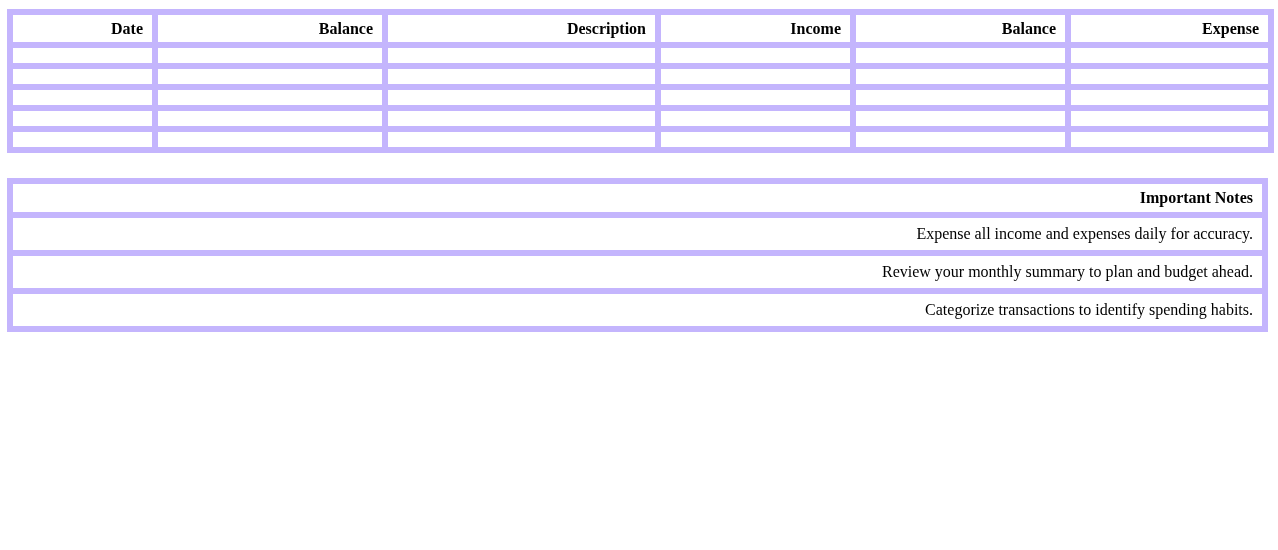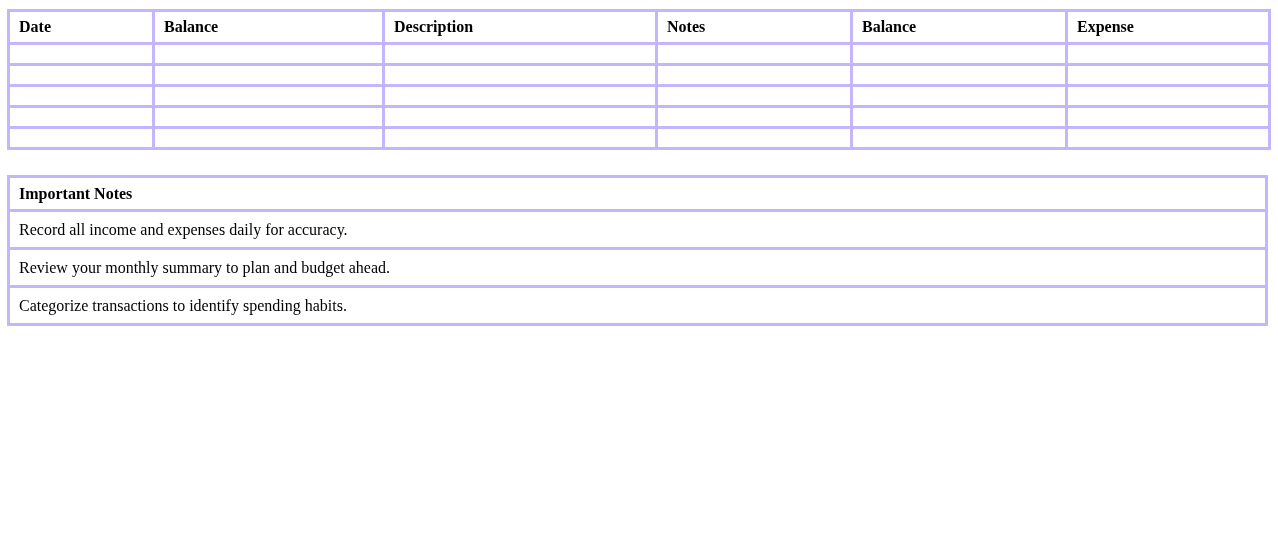--- a/index.html
+++ b/index.html
@@ -15,25 +15,25 @@
     box-sizing: border-box;
     padding: 9px 10px 0 7px;
     overflow: hidden;
   }
   table {
     border-collapse: collapse;
     table-layout: fixed;
     width: 1261px;
   }
   th, td {
-    border: 3px solid #c4b5fd;
+    border: 6px solid #c4b5fd;
     box-sizing: border-box;
     padding: 0 9px;
     font-size: 16px;
-    text-align: left;
+    text-align: right;
     vertical-align: middle;
     overflow: hidden;
     white-space: nowrap;
   }
   
   .tx-table col.c-date        { width: 145px; }
   .tx-table col.c-category    { width: 230px; }
   .tx-table col.c-description { width: 273px; }
   .tx-table col.c-income      { width: 195px; }
   .tx-table col.c-expense     { width: 215px; }
@@ -70,21 +70,21 @@
       <col class="c-description">
       <col class="c-income">
       <col class="c-expense">
       <col class="c-balance">
     </colgroup>
     <thead>
       <tr>
         <th>Date</th>
         <th>Balance</th>
         <th>Description</th>
-        <th>Notes</th>
+        <th>Income</th>
         <th>Balance</th>
         <th>Expense</th>
       </tr>
     </thead>
     <tbody id="tx-body">
         <tr>
           <td></td>
           <td></td>
           <td></td>
           <td></td>
@@ -127,21 +127,21 @@
   </table>
 
   <table class="notes-table">
     <thead>
       <tr>
         <th>Important Notes</th>
       </tr>
     </thead>
     <tbody id="notes-body">
         <tr>
-          <td>Record all income and expenses daily for accuracy.</td>
+          <td>Expense all income and expenses daily for accuracy.</td>
         </tr>
         <tr>
           <td>Review your monthly summary to plan and budget ahead.</td>
         </tr>
         <tr>
           <td>Categorize transactions to identify spending habits.</td>
         </tr>
       </tbody>
   </table>
 

